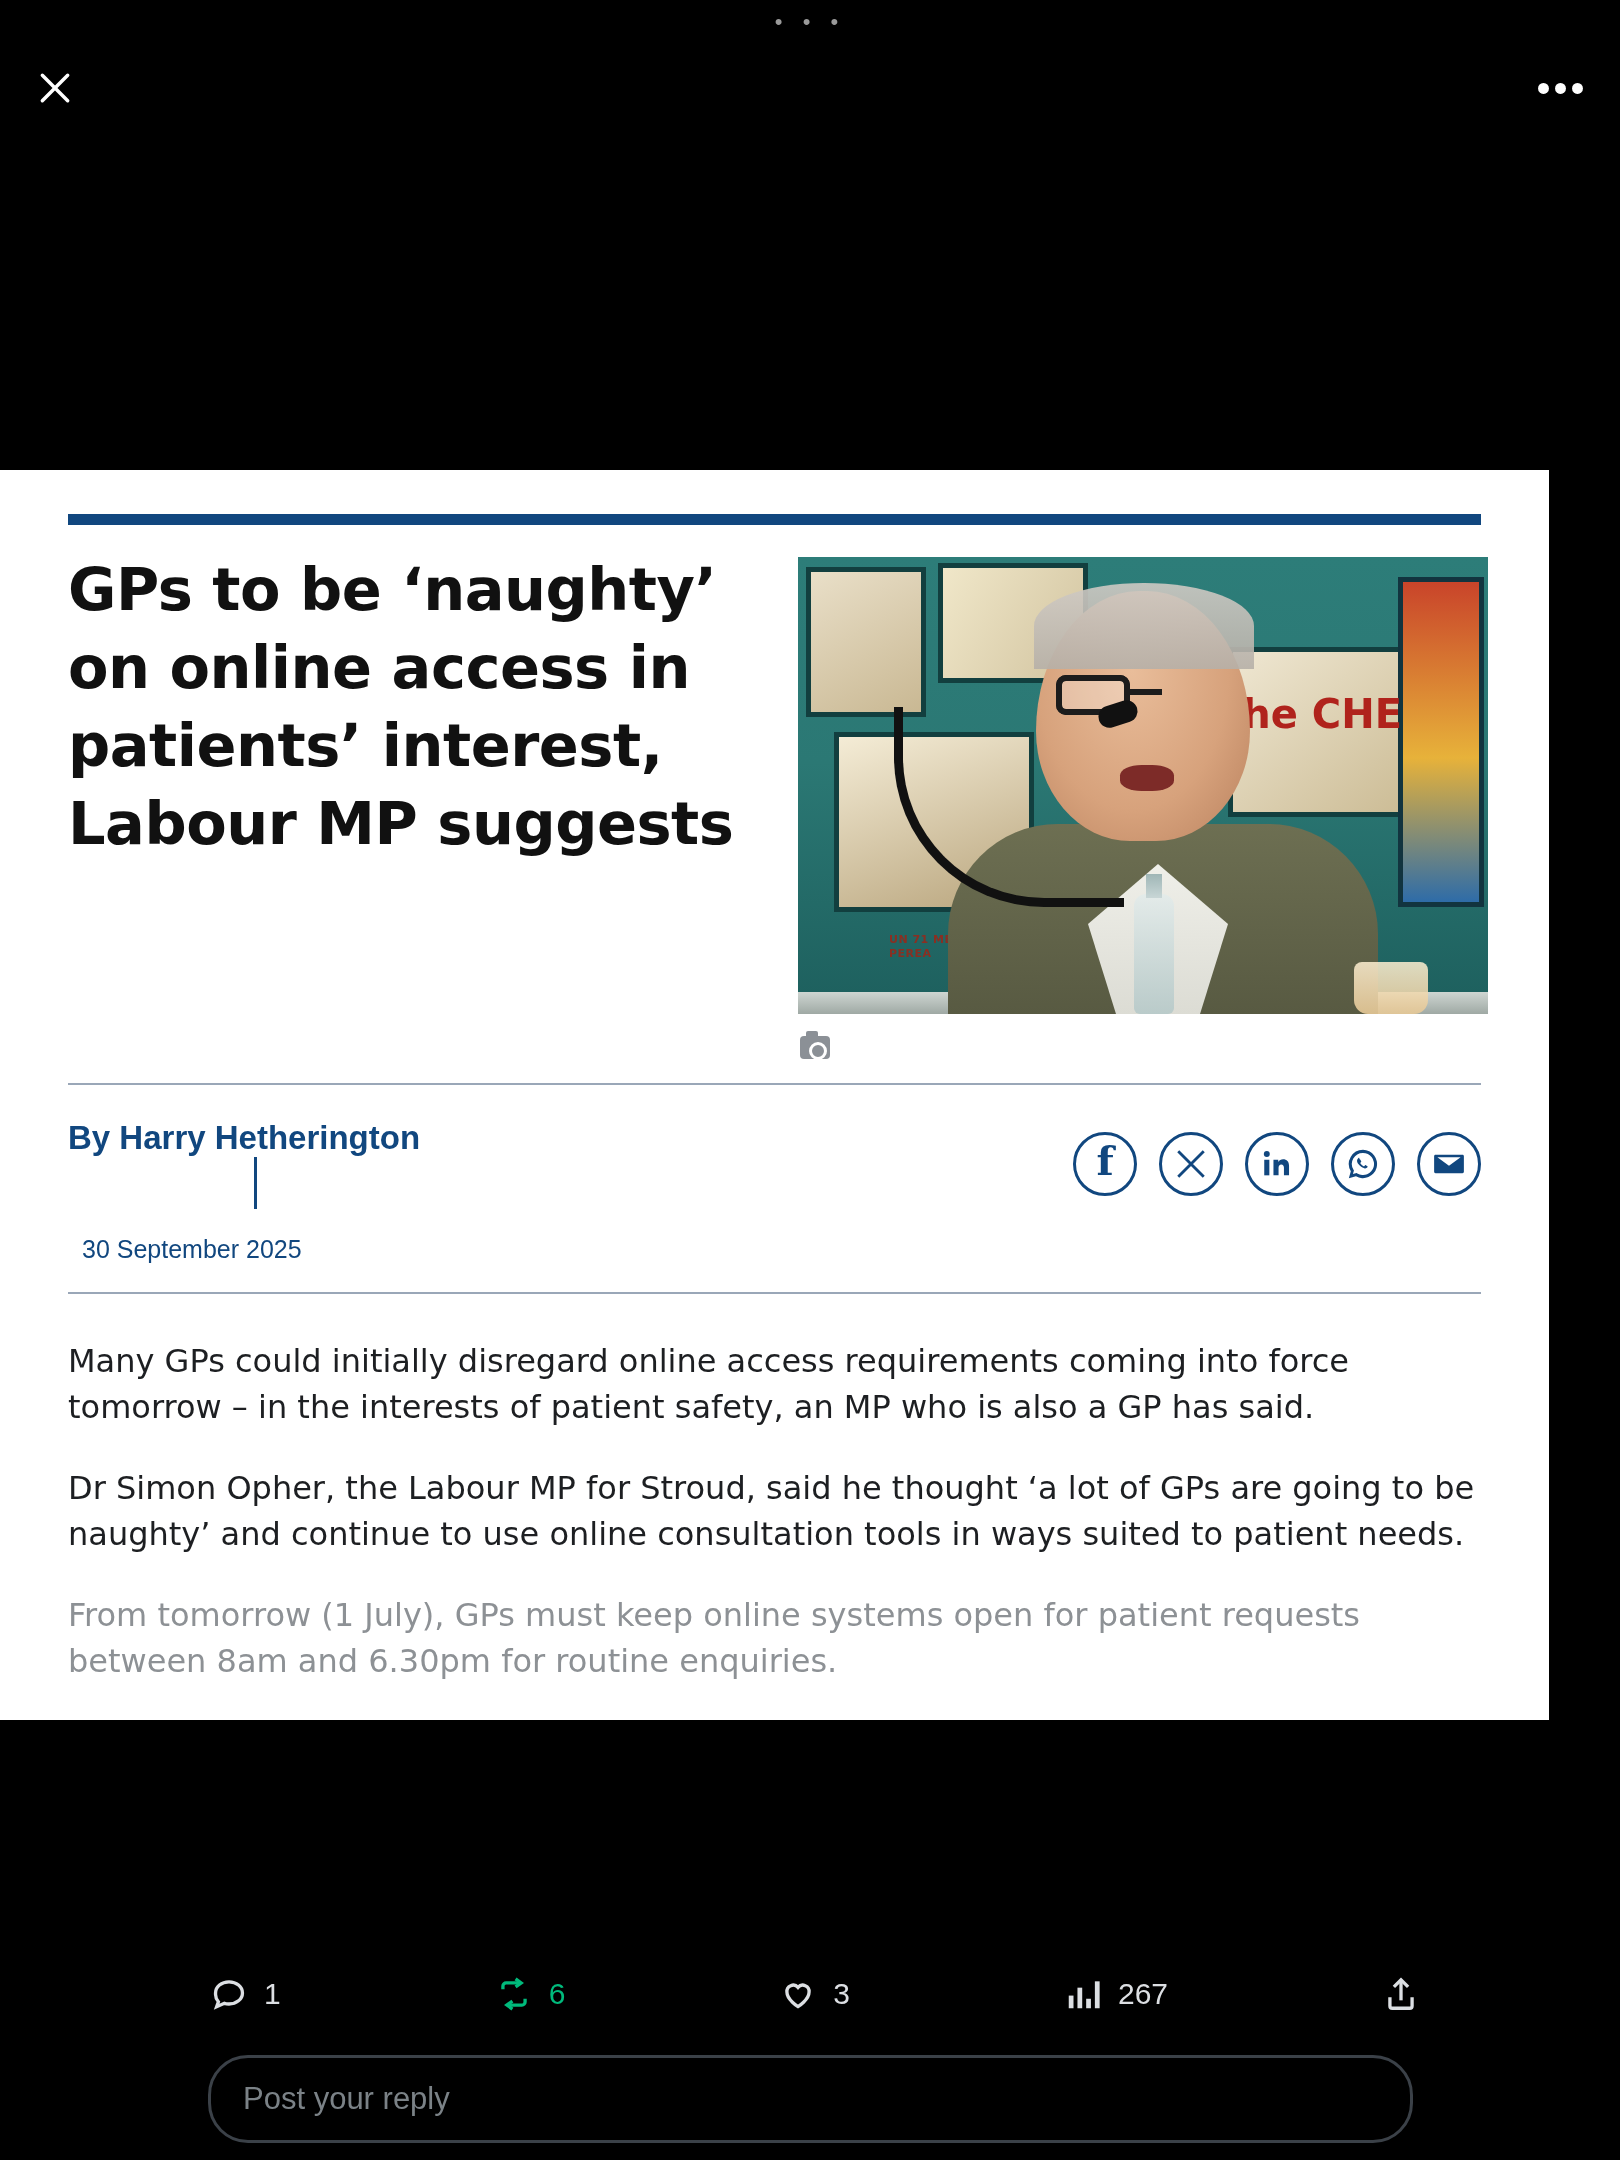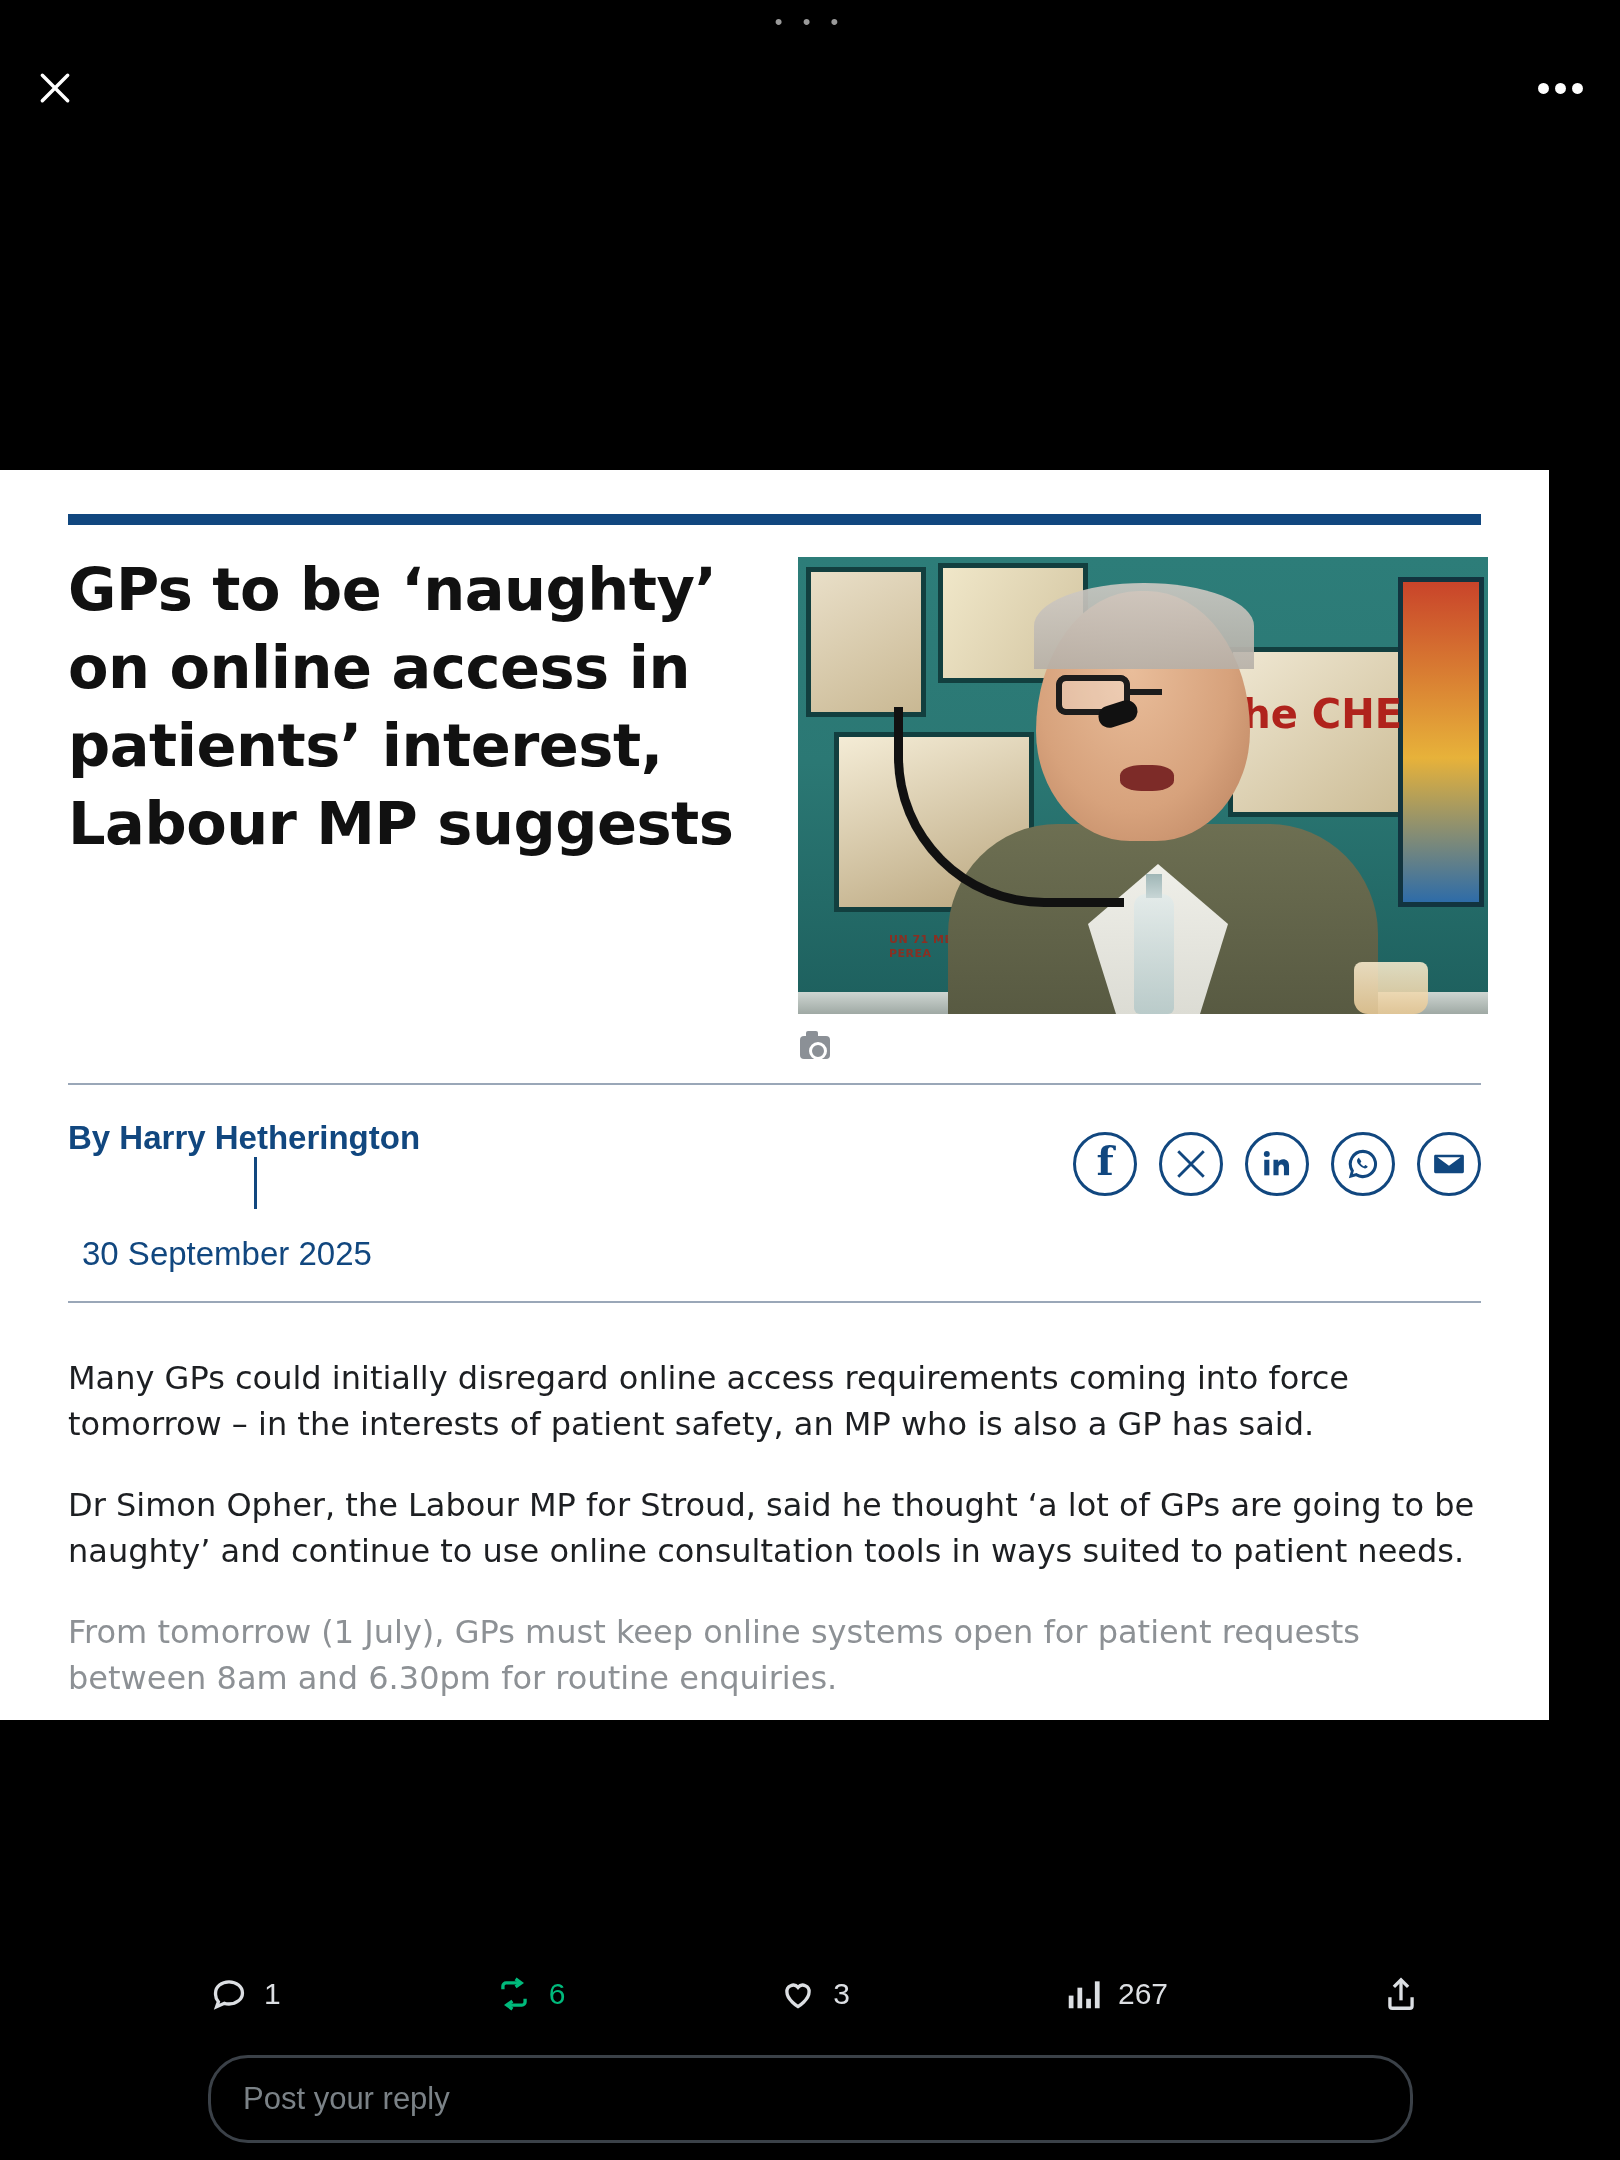--- a/index.html
+++ b/index.html
@@ -232,27 +232,27 @@
   .share-btn {
     width: 64px; height: 64px; border-radius: 50%;
     border: 3px solid #11477f; color: #11477f;
     display: flex; align-items: center; justify-content: center;
     cursor: pointer; background: #fff;
   }
   .share-btn svg { width: 34px; height: 34px; fill: #11477f; }
   .share-btn.fb { font-family: "DejaVu Serif", serif; font-weight: 700; font-size: 40px; line-height: 1; padding-bottom: 6px; }
 
   .date {
-    color: #11477f; font-size: 33px; padding: 26px 0 0 14px;
+    color: #11477f; font-size: 25px; padding: 26px 0 0 14px;
   }
   .rule2 { height: 2px; background: #9aa7b8; margin-top: 28px; }
 
   .body-text { padding-top: 40px; }
   .body-text p {
-    margin: 12px 0 34px 0;
+    margin: 4px 0 34px 0;
     font-size: 32px; line-height: 1.45; color: #1d1f22;
     font-family: "DejaVu Sans", sans-serif;
   }
   .body-text p:last-child { color: #8d9195; }
 
   
   .card-fade {
     position: absolute; left: 0; bottom: 0; width: 1620px; height: 40px;
     background: linear-gradient(180deg, rgba(255,255,255,0), rgba(255,255,255,0));
   }

